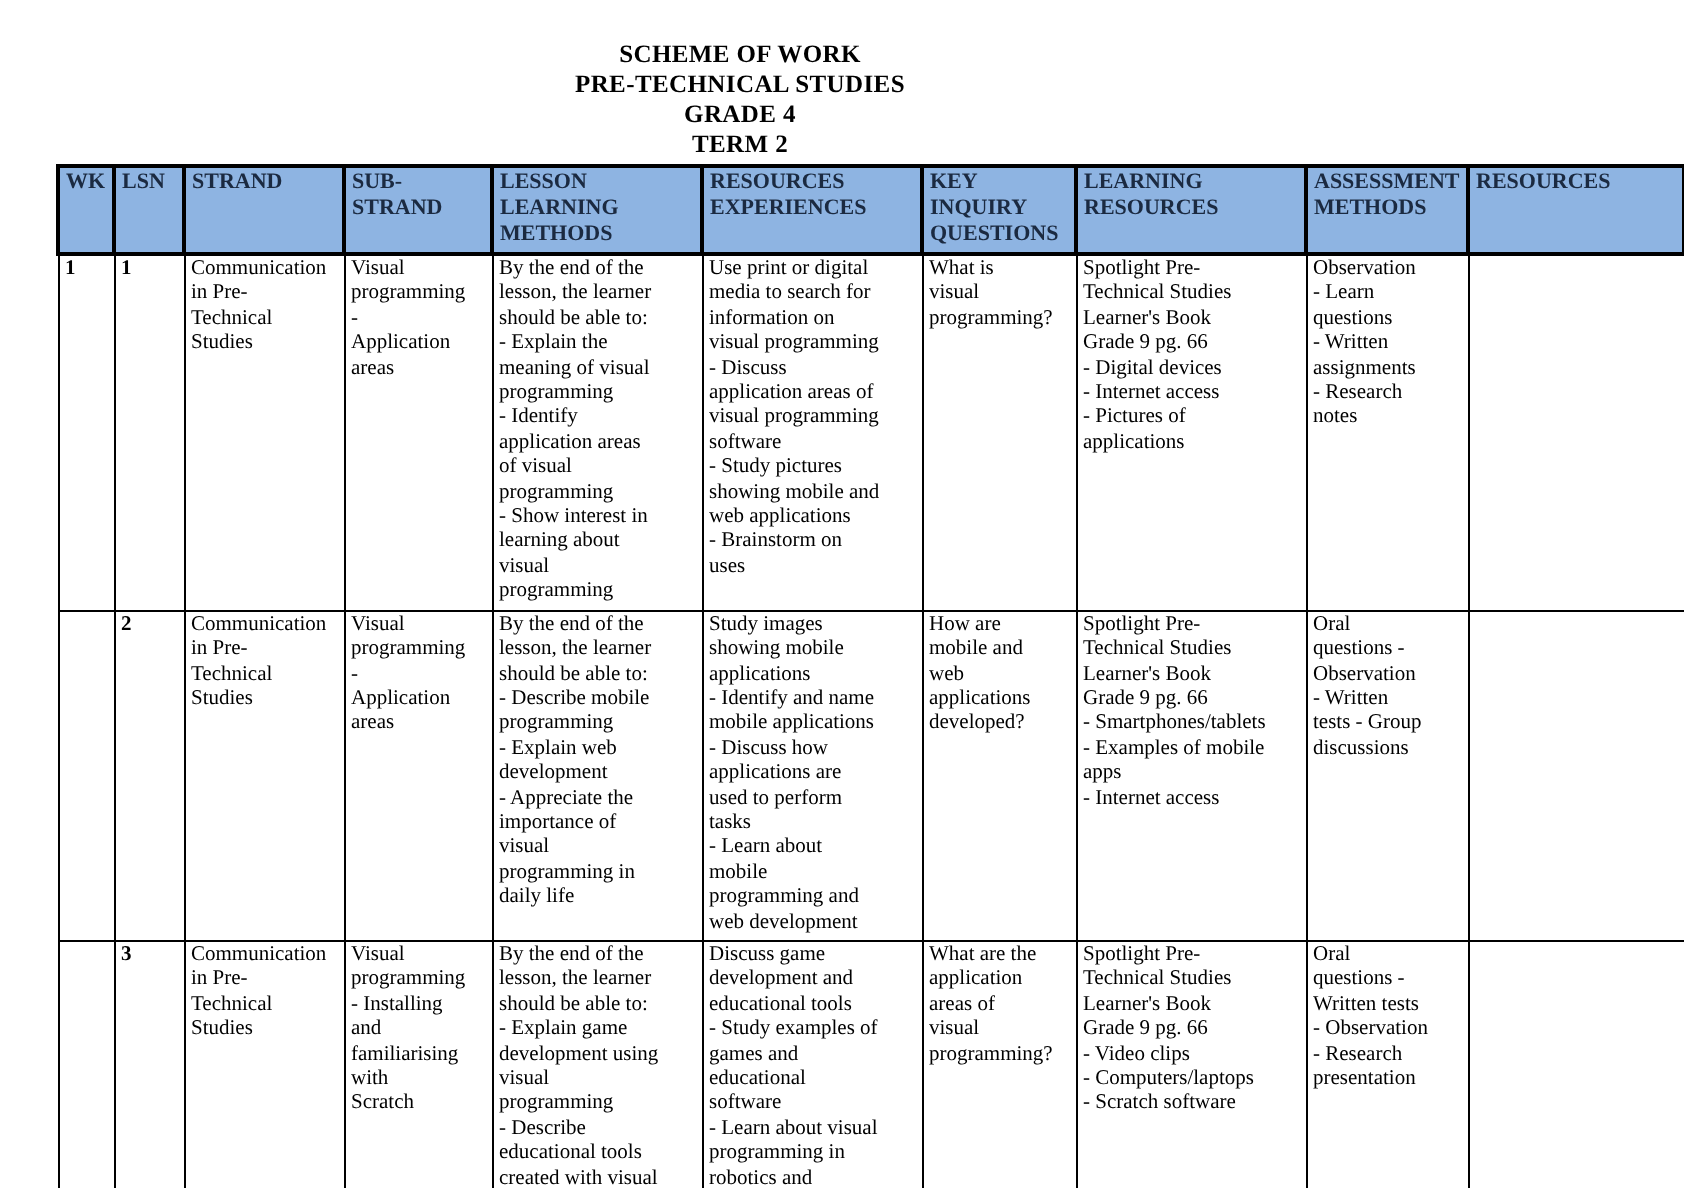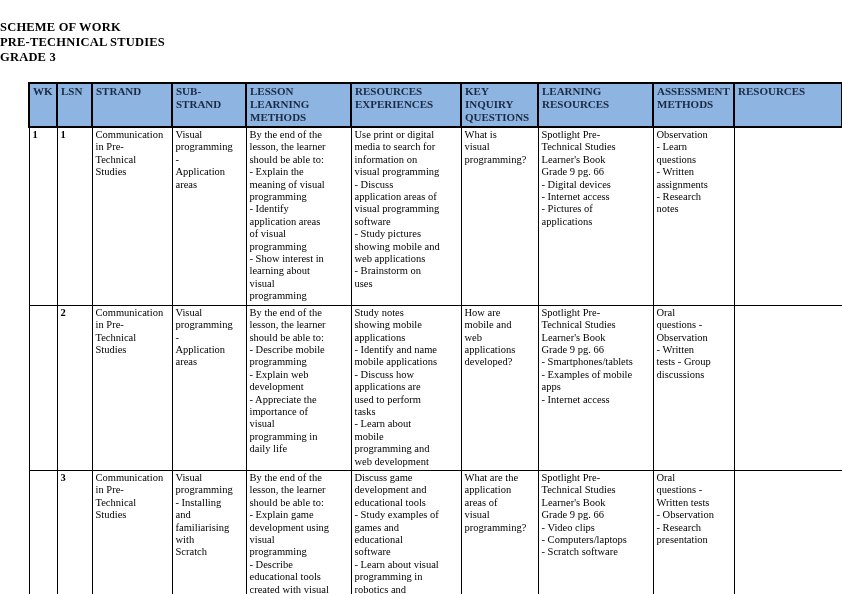--- a/index.html
+++ b/index.html
@@ -13,20 +13,21 @@
     overflow: hidden;
     font-family: "Liberation Serif", serif;
     color: #000000;
     position: relative;
   }
   .page-title {
     position: absolute;
     top: 20px;
     left: 0;
     width: 740px;
+    text-align: center;
   }
   .page-title div {
     font-size: 12.5px;
     font-weight: bold;
     line-height: 15px;
     letter-spacing: 0.2px;
   }
   table.sow {
     position: absolute;
     left: 28px;
@@ -62,21 +63,22 @@
   tr.r1 td { height: 146px; }
   tr.r2 td { height: 136px; }
   tr.r3 td { height: 150px; }
 </style>
 </head>
 <body>
 
 <div class="page-title">
   <div>SCHEME OF WORK</div>
   <div>PRE-TECHNICAL STUDIES</div>
-  <div>GRADE 3</div>
+  <div>GRADE 4</div>
+  <div>TERM 2</div>
 </div>
 
 <table class="sow">
   <colgroup>
     <col style="width:28px">
       <col style="width:35px">
       <col style="width:80px">
     <col style="width:74px">
       <col style="width:105px">
       <col style="width:110px">
@@ -128,21 +130,21 @@
     <tr class="r2">
       <td class="num"></td>
       <td class="num">2</td>
       <td>Communication in Pre-Technical Studies</td>
       <td>Visual programming
 - Application areas</td>
       <td>By the end of the lesson, the learner should be able to:
 - Describe mobile programming
 - Explain web development
 - Appreciate the importance of visual programming in daily life</td>
-      <td>Study notes showing mobile applications
+      <td>Study images showing mobile applications
 - Identify and name mobile applications
 - Discuss how applications are used to perform tasks
 - Learn about mobile programming and web development</td>
       <td>How are mobile and web applications developed?</td>
       <td>Spotlight Pre-Technical Studies Learner's Book Grade 9 pg. 66
 - Smartphones/tablets
 - Examples of mobile apps
 - Internet access</td>
       <td>Oral questions - Observation
 - Written tests - Group discussions</td>

